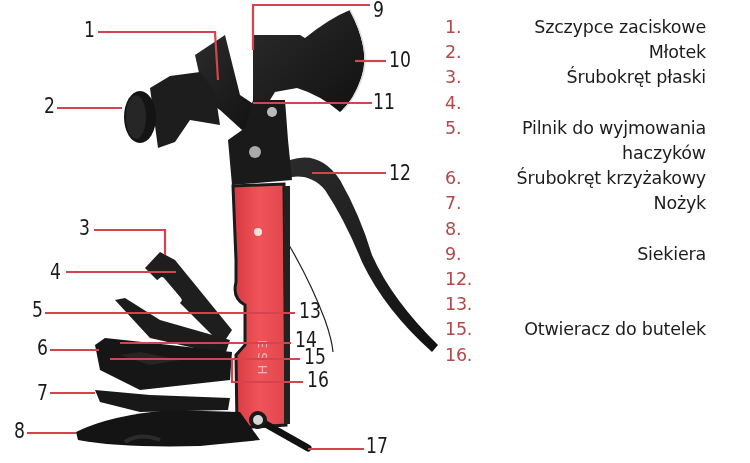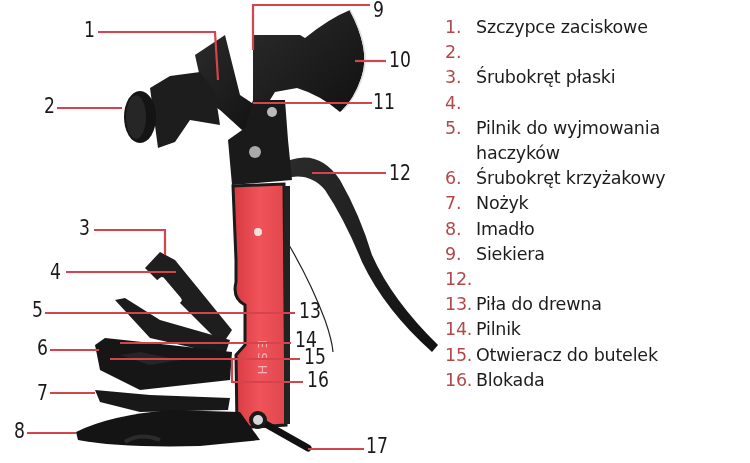--- a/index.html
+++ b/index.html
@@ -2,21 +2,21 @@
 <html><head>
   <meta charset="utf-8">
   <style>
     html, body { margin:0; padding:0; background:#ffffff; }
     body { width:750px; height:463px; position:relative; overflow:hidden; font-family:"Liberation Sans", sans-serif; }
     #diagram { position:absolute; left:0; top:0; width:440px; height:463px; }
     .callout-num { position:absolute; font-family:"DejaVu Sans", sans-serif; font-size:21px; color:#1a1a1a; line-height:1; transform:scaleX(0.82); transform-origin:left top; }
     #legend { position:absolute; left:445px; top:15px; width:300px; margin:0; padding:0; list-style:none; }
     #legend li { display:flex; font-size:17.5px; line-height:25.2px; color:#1c1c1c; font-family:"DejaVu Sans", sans-serif; letter-spacing:-0.2px; }
     #legend li .num { color:#b2484a; width:31px; flex:none; }
-    #legend li .txt { width:230px; }
+    #legend li .txt { width:230px;text-align:right; }
   </style>
 </head>
 <body>
 
 <div id="diagram">
   <svg width="440" height="463" viewBox="0 0 440 463">
     <defs>
       <linearGradient id="redg" x1="0" x2="1" y1="0" y2="0">
         <stop offset="0" stop-color="#d63a40"></stop>
         <stop offset="0.5" stop-color="#f0545a"></stop>
@@ -101,20 +101,21 @@
   <div class="callout-num" style="left:366px;top:436px">17</div>
 </div>
 
 <ol id="legend">
   <li>
       <span class="num">1.</span>
       <span class="txt">Szczypce zaciskowe</span>
     </li>
   <li>
       <span class="num">2.</span>
+      <span class="txt">Młotek</span>
     </li>
   <li>
       <span class="num">3.</span>
       <span class="txt">Śrubokręt płaski</span>
     </li>
   <li>
       <span class="num">4.</span>
     </li>
   <li>
       <span class="num">5.</span>
@@ -123,38 +124,31 @@
   <li>
       <span class="num">6.</span>
       <span class="txt">Śrubokręt krzyżakowy</span>
     </li>
   <li>
       <span class="num">7.</span>
       <span class="txt">Nożyk</span>
     </li>
   <li>
       <span class="num">8.</span>
-      <span class="txt">Imadło</span>
     </li>
   <li>
       <span class="num">9.</span>
       <span class="txt">Siekiera</span>
     </li>
   <li>
       <span class="num">12.</span>
     </li>
   <li>
       <span class="num">13.</span>
-      <span class="txt">Piła do drewna</span>
-    </li>
-  <li>
-      <span class="num">14.</span>
-      <span class="txt">Pilnik</span>
     </li>
   <li>
       <span class="num">15.</span>
       <span class="txt">Otwieracz do butelek</span>
     </li>
   <li>
       <span class="num">16.</span>
-      <span class="txt">Blokada</span>
     </li>
 </ol>
 
 </body></html>

